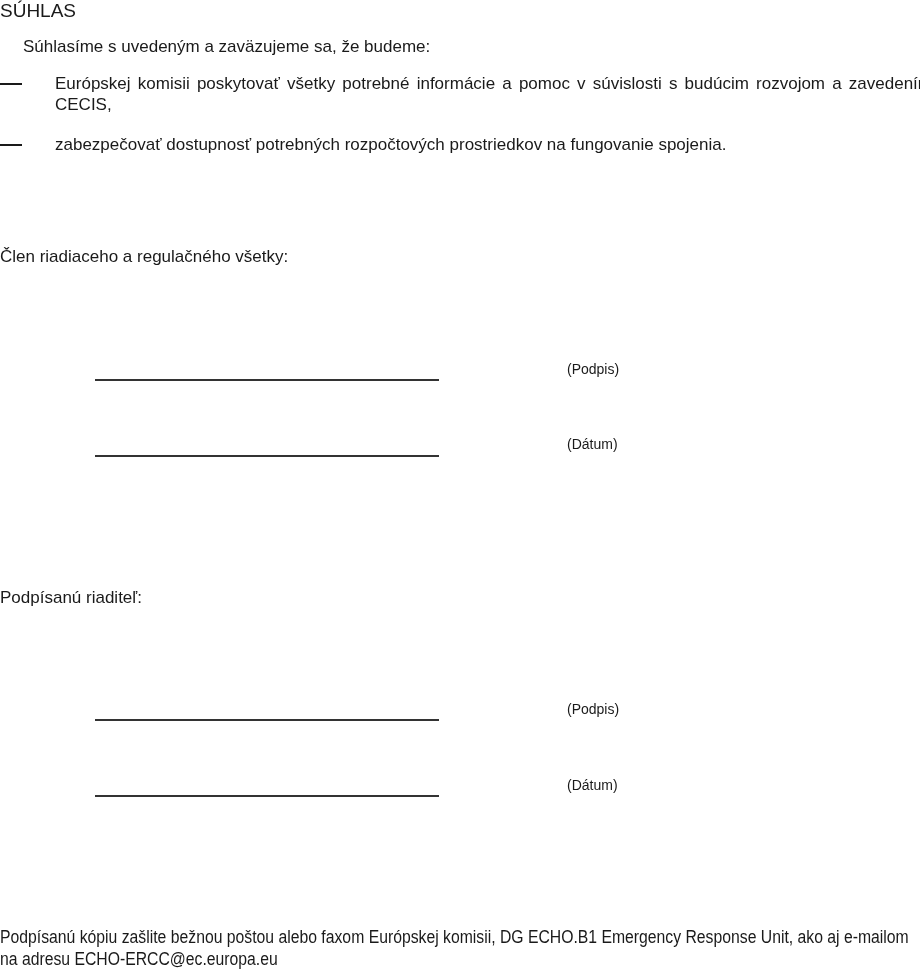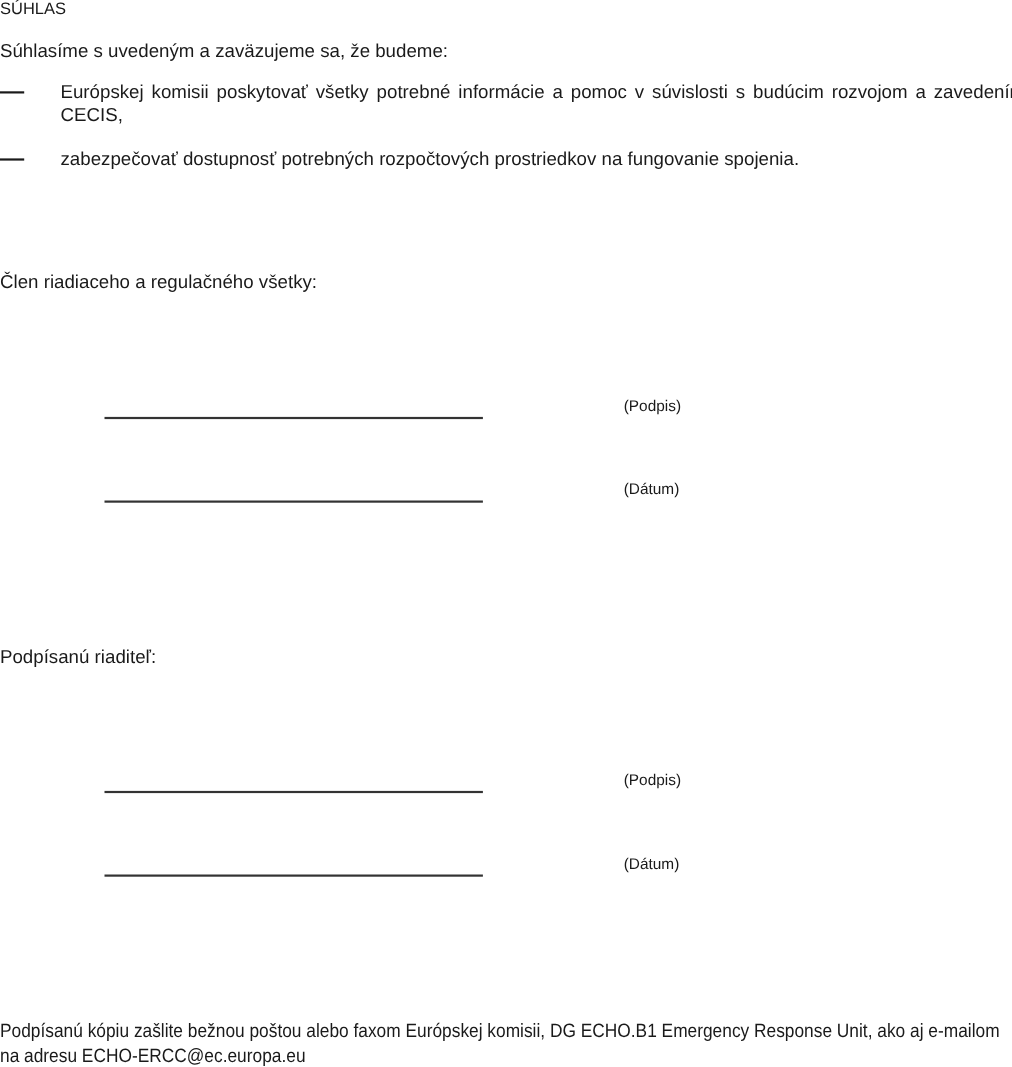--- a/index.html
+++ b/index.html
@@ -1,22 +1,22 @@
 <!DOCTYPE html>
 <html><head>
   <meta charset="utf-8">
   <style>
     html, body { margin: 0; padding: 0; background: #ffffff; }
     body {
       width: 920px; height: 970px; position: relative; overflow: hidden;
       font-family: "Liberation Sans", sans-serif; color: #1a1a1a;
     }
     .abs { position: absolute; white-space: nowrap; }
-    .title { left: 0; top: 0; font-size: 15px; }
-    .intro { left: 0; top: 37px; font-size: 17px; }
+    .title { left: 0; top: 0; font-size: 19px; }
+    .intro { left: 0; top: 37px; font-size: 17px; padding-left: 23px; }
     .dash { left: 0; width: 22px; height: 1.5px; background: #1a1a1a; }
     .item { left: 43px; font-size: 17px; line-height: 21px; white-space: normal; width: 877px; margin-left: 12px; }
     .item1 { top: 73px; text-align: justify; text-align-last: left; }
     .item2 { top: 134px; }
     .section { left: 0; font-size: 17px; }
     .sigline { left: 95px; width: 344px; height: 2px; background: #333; }
     .siglabel { left: 567px; font-size: 14px; }
     .footer { left: 0; top: 926px; font-size: 17.5px; line-height: 22px; transform: scaleX(0.9); transform-origin: left top; width: 1020px; white-space: normal; }
   </style>
 </head>

